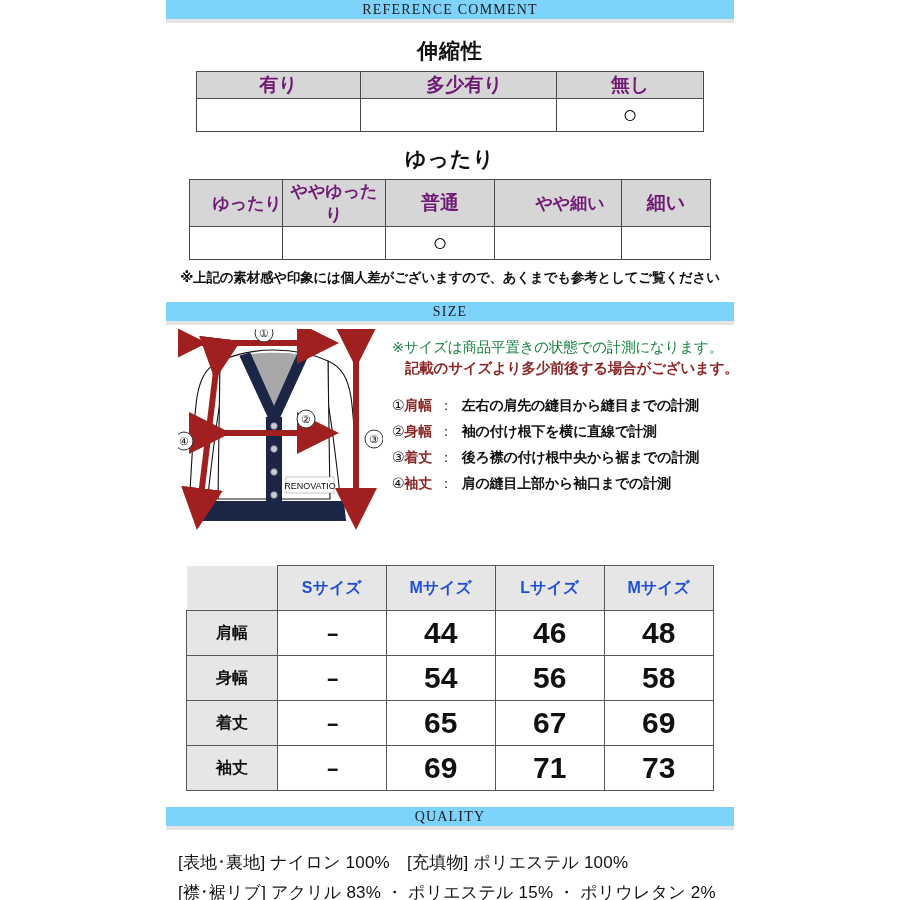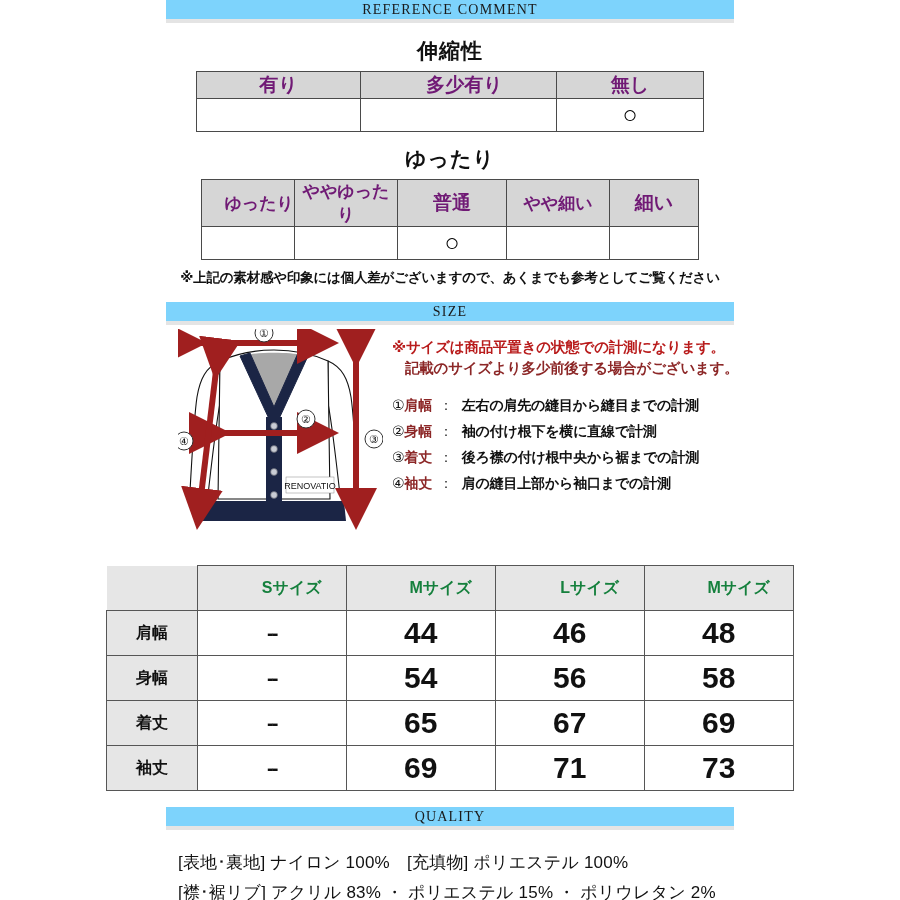--- a/index.html
+++ b/index.html
@@ -88,22 +88,22 @@
   }
 
   .size-text {
     position: absolute;
     left: 392px;
     top: 12px;
     width: 350px;
   }
   .size-text .t-black {
     font-size: 14.5px;
-    font-weight: bold;
-    color: #b91c1c;
+    font-weight: normal;
+    color: #15803d;
     line-height: 21px;
     letter-spacing: -0.2px;
   }
   .size-text .t-red {
     font-size: 14.5px;
     font-weight: bold;
     color: #8c2727;
     line-height: 21px;
     letter-spacing: -0.2px;
     padding-left: 13px;
@@ -135,22 +135,21 @@
     border: 1px solid #565656;
     text-align: center;
     height: 44px;
     padding: 0;
   }
   .size-table .corner { background: #e6e6e6; border-left: none; border-top: none; }
   .size-table .col-head {
     background: #e6e6e6;
     font-size: 16px;
     font-weight: bold;
-    color: #15803d;
-    padding-left: 40px;
+    color: #1d4ed8;
   }
   .size-table .row-head {
     background: #e6e6e6;
     font-size: 16px;
     font-weight: bold;
     color: #111;
   }
   .size-table .cell {
     background: #ffffff;
     font-size: 30px;
@@ -197,21 +196,21 @@
     </table>
 
   <div class="sub-title" style="margin-top:13px;">ゆったり</div>
 
   <table class="tbl" style="margin-top:6px; width:492px;">
     <tbody>
         <tr>
       <td class="hdr" style="width:92px; font-size:17px;text-align:right;">ゆったり</td>
       <td class="hdr" style="width:102px; font-size:17px;">ややゆったり</td>
       <td class="hdr" style="width:108px;text-align:center;">普通</td>
-      <td class="hdr" style="width:102px; font-size:17px;">やや細い</td>
+      <td class="hdr" style="width:102px; font-size:17px;padding-left:24px;">やや細い</td>
       <td class="hdr" style="width:88px;">細い</td>
     </tr>
     <tr>
       <td class="val"><span class="mark"></span></td>
       <td class="val"><span class="mark"></span></td>
       <td class="val"><span class="mark">○</span></td>
       <td class="val"><span class="mark"></span></td>
       <td class="val"><span class="mark"></span></td>
     </tr>
   </tbody>

